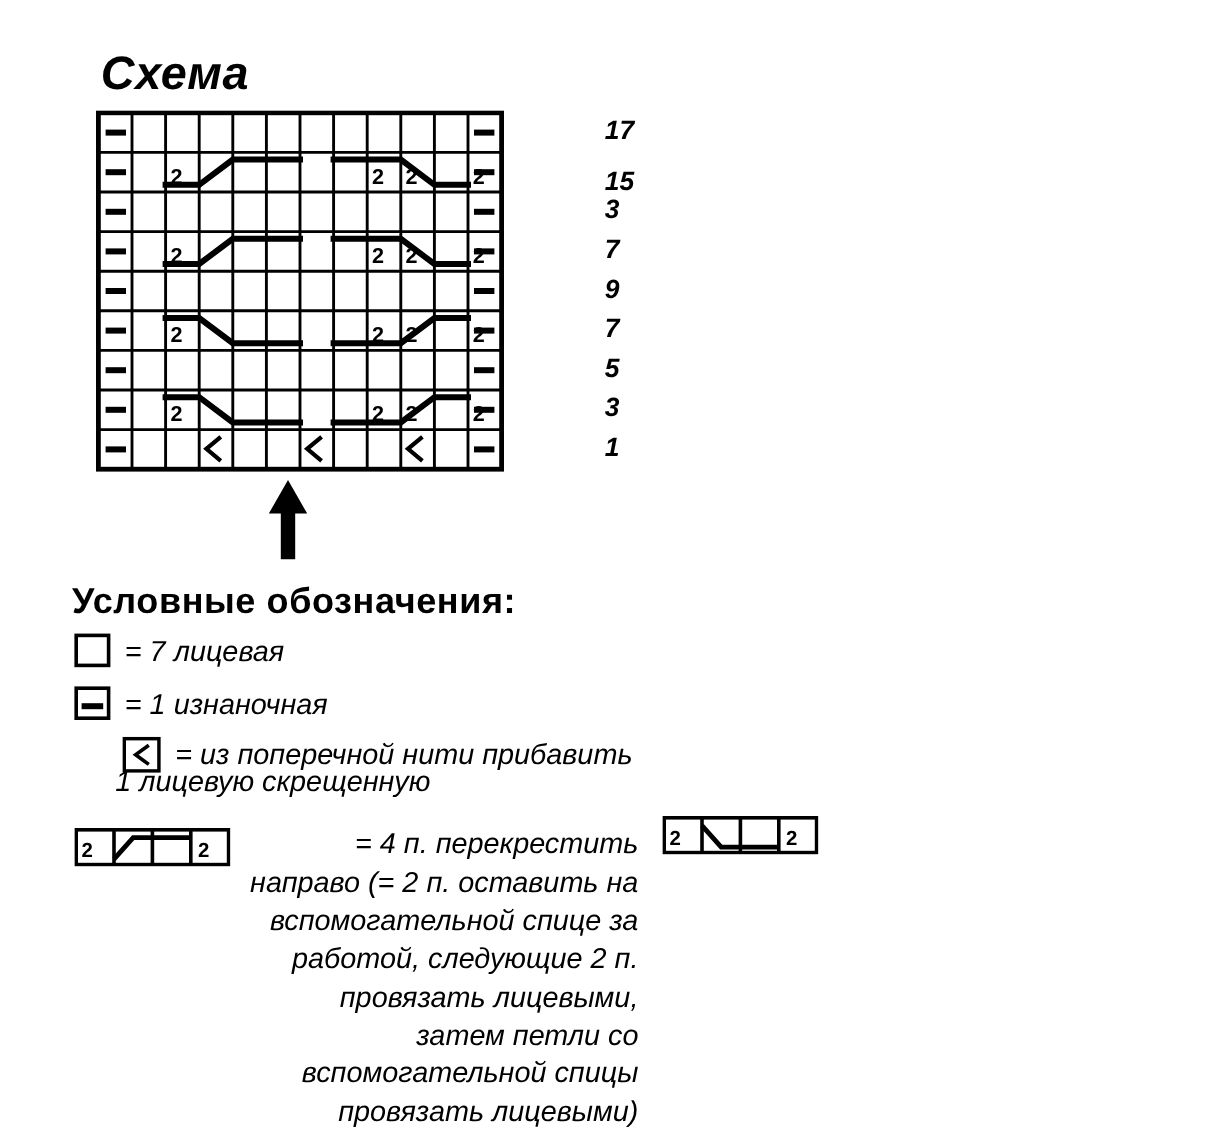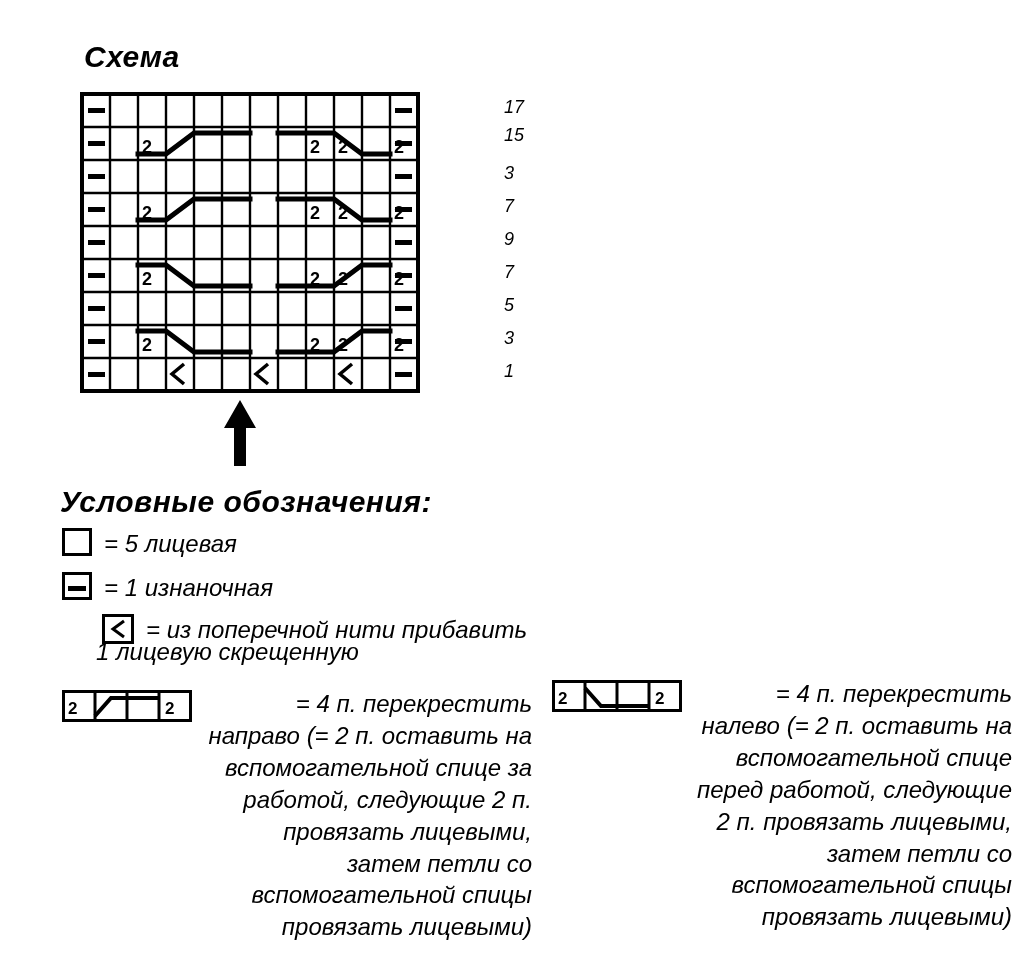--- a/index.html
+++ b/index.html
@@ -14,54 +14,53 @@
     font-family: "Liberation Sans", sans-serif;
     color: #000000;
     overflow: hidden;
   }
 
   
   #chart-title {
     position: absolute;
     left: 84px;
     top: 40px;
-    font-size: 30px;
+    font-size: 39px;
     font-weight: bold;
     font-style: italic;
     letter-spacing: 0.5px;
   }
   #legend-title {
     position: absolute;
     left: 60px;
     top: 485px;
     font-size: 30px;
     font-weight: bold;
-    font-style: italic;
     letter-spacing: 0.5px;
   }
 
   
   #chart-wrap {
     position: absolute;
     left: 80px;
     top: 92px;
     width: 336px;
     height: 304px;
   }
   #grid-svg {
     position: absolute;
     left: 0;
     top: 0;
   }
   
   .row-num {
     position: absolute;
     left: 424px;
-    font-size: 18px;
-    font-weight: normal;
+    font-size: 22px;
+    font-weight: bold;
     font-style: italic;
     line-height: 1;
   }
 
   
   #chart-arrow {
     position: absolute;
     left: 210px;
     top: 398px;
   }
@@ -215,39 +214,39 @@
     </g>
 
     <g stroke="#000" stroke-width="3.5" fill="none" stroke-linejoin="miter">
       <path d="M 104 272 L 92 282 L 104 292"></path>
       <path d="M 188 272 L 176 282 L 188 292"></path>
       <path d="M 272 272 L 260 282 L 272 292"></path>
     </g>
   </svg>
 
   <div class="row-num" style="top:6px;">17</div>
-  <div class="row-num" style="top:34px;">15</div>
+  <div class="row-num" style="top:48px;">15</div>
   <div class="row-num" style="top:72px;">3</div>
   <div class="row-num" style="top:105px;">7</div>
   <div class="row-num" style="top:138px;">9</div>
   <div class="row-num" style="top:171px;">7</div>
   <div class="row-num" style="top:204px;">5</div>
   <div class="row-num" style="top:237px;">3</div>
   <div class="row-num" style="top:270px;">1</div>
 </div>
 
 <svg id="chart-arrow" width="60" height="70" viewBox="0 0 60 70">
   <polygon points="30,2 14,30 24,30 24,68 36,68 36,30 46,30" fill="#000"></polygon>
 </svg>
 
 <div id="legend-title">Условные обозначения:</div>
 
 <div class="legend-row" id="leg-knit">
   <div class="sym-box"></div>
-  <div class="legend-inline-eq">= 5 лицевая</div>
+  <div class="legend-inline-eq">= 7 лицевая</div>
 </div>
 
 <div class="legend-row" id="leg-purl">
   <div class="sym-box">
       <div class="sym-purl-inner"></div>
     </div>
   <div class="legend-inline-eq">= 1 изнаночная</div>
 </div>
 
 <div class="legend-row" id="leg-inc">
@@ -275,14 +274,13 @@
 <div class="legend-row" id="leg-cross-left">
   <svg class="cross-sym" width="130" height="32" viewBox="0 0 130 32">
     <rect x="1.5" y="1.5" width="127" height="29" fill="#fff" stroke="#000" stroke-width="3"></rect>
     <line x1="33" y1="1.5" x2="33" y2="30.5" stroke="#000" stroke-width="3"></line>
     <line x1="65" y1="1.5" x2="65" y2="30.5" stroke="#000" stroke-width="3"></line>
     <line x1="97" y1="1.5" x2="97" y2="30.5" stroke="#000" stroke-width="3"></line>
     <path d="M 33 8 L 49 26 L 97 26" fill="none" stroke="#000" stroke-width="4"></path>
     <text x="6" y="24" font-family="Liberation Sans, sans-serif" font-size="17" font-weight="bold" fill="#000">2</text>
     <text x="103" y="24" font-family="Liberation Sans, sans-serif" font-size="17" font-weight="bold" fill="#000">2</text>
   </svg>
-  <div class="legend-body">= 4 п. перекрестить налево (= 2 п. оставить на вспомогательной спице перед работой, следующие 2 п. провязать лицевыми, затем петли со вспомогательной спицы провязать лицевыми)</div>
 </div>
 
 </body></html>

